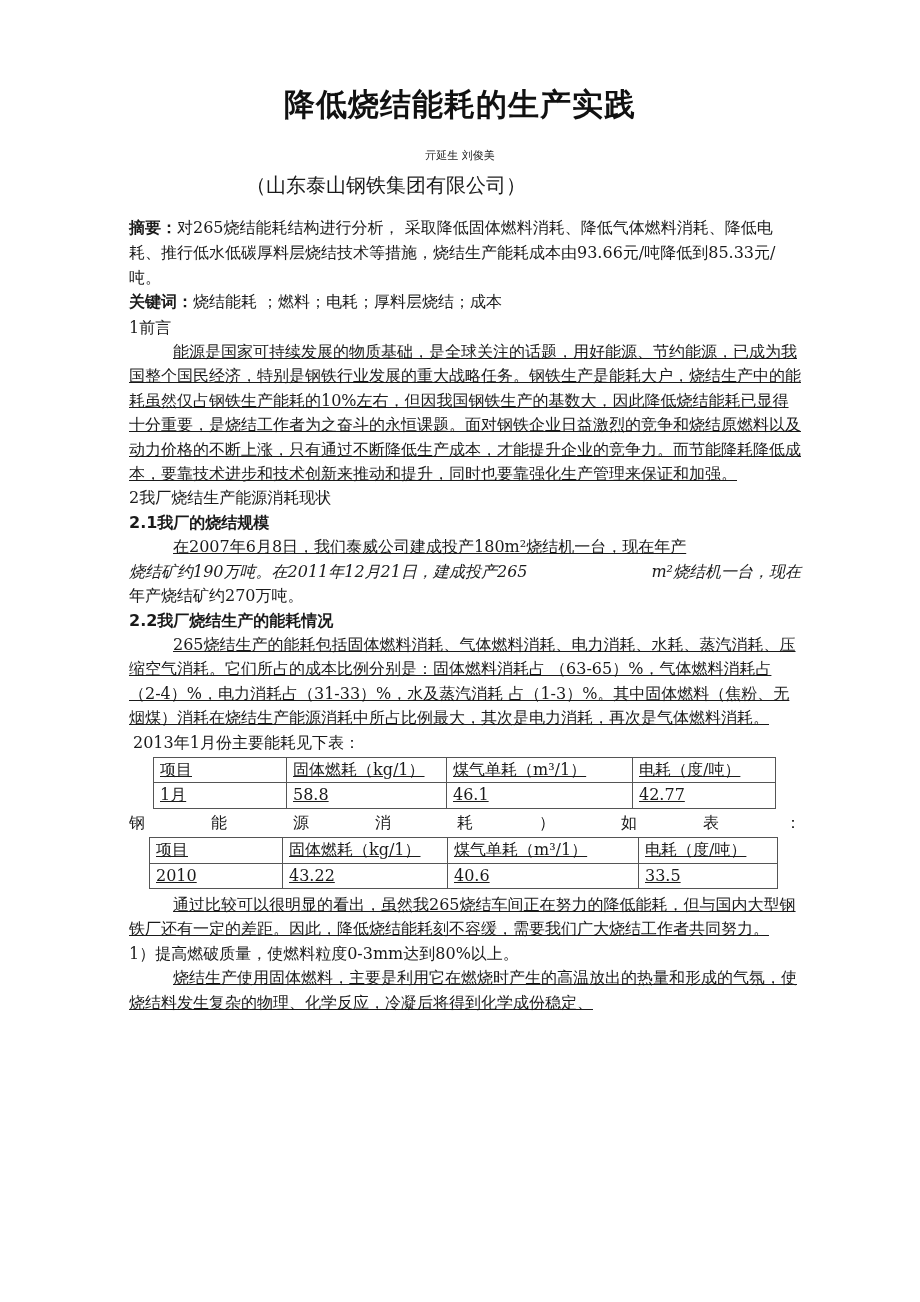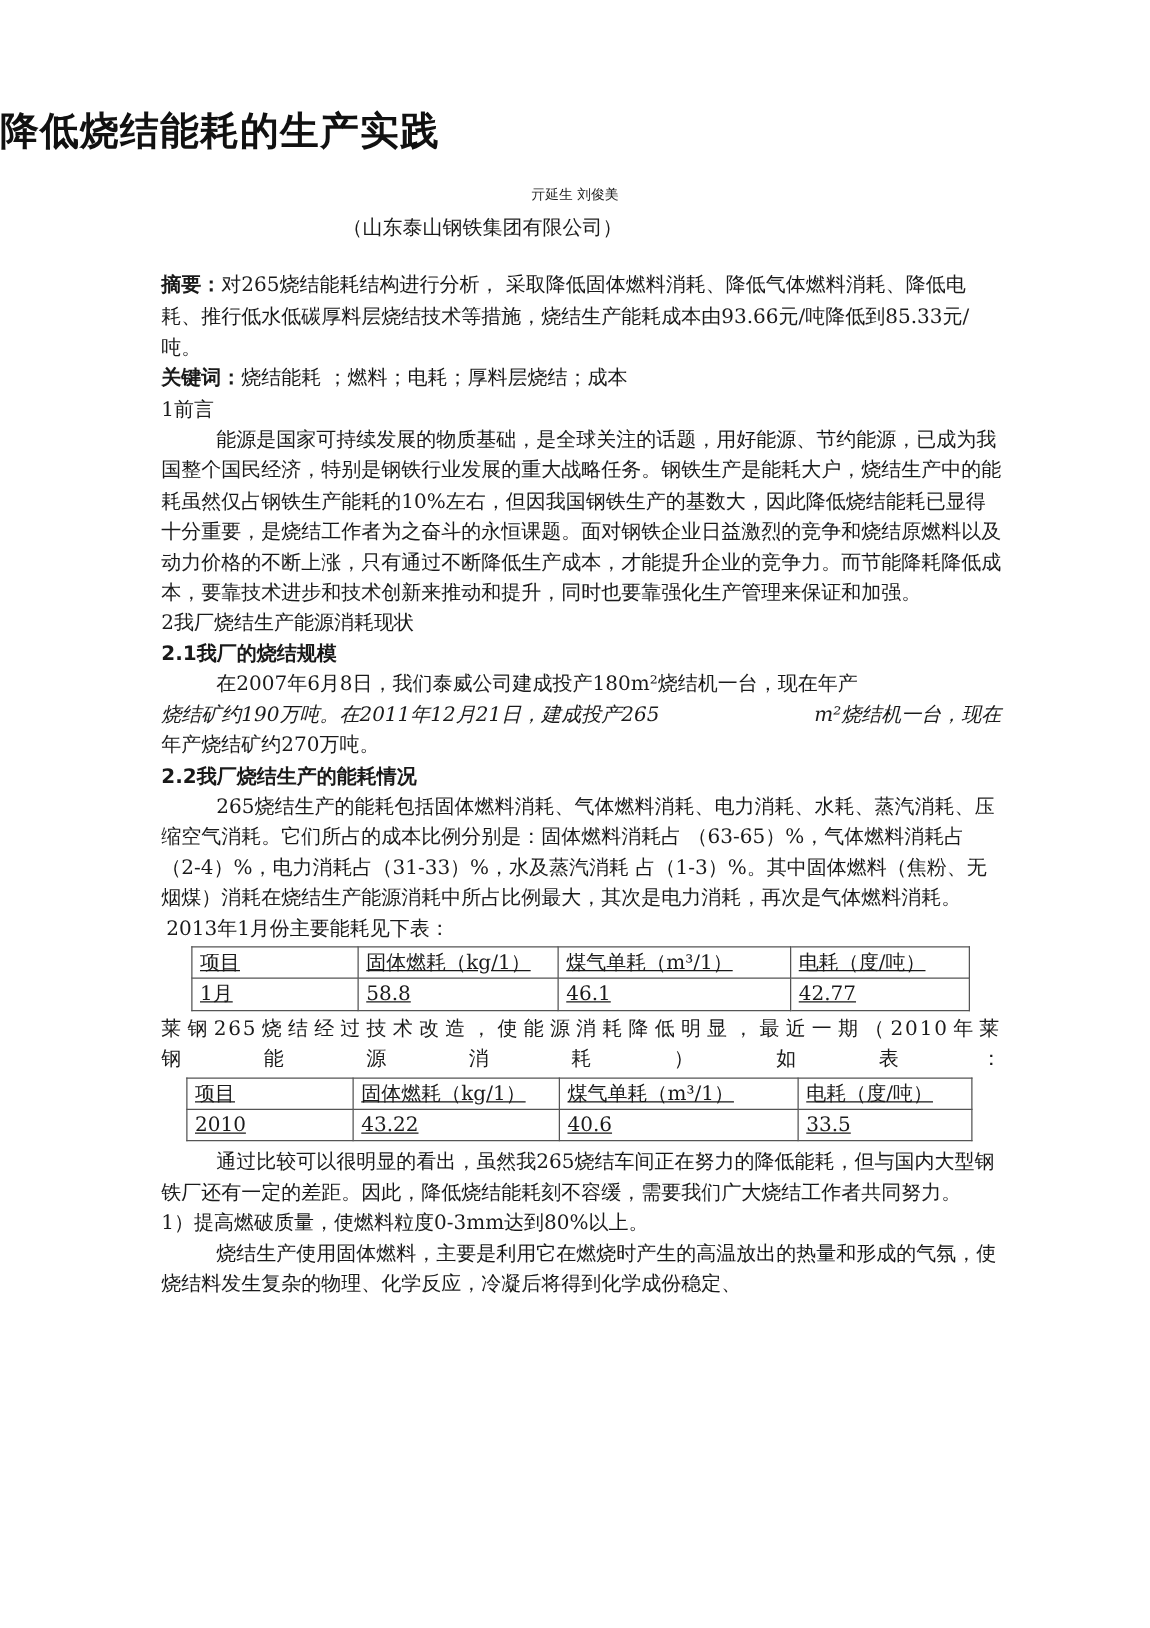--- a/index.html
+++ b/index.html
@@ -1,24 +1,24 @@
 <!DOCTYPE html>
 <html><head>
 <meta charset="utf-8">
 <style>
   html, body { margin:0; padding:0; background:#ffffff; }
   body { width:920px; height:1302px; position:relative; overflow:hidden;
          font-family:"DejaVu Serif","Liberation Serif",serif; color:#1a1a1a; }
-  .title { position:absolute; left:0; width:920px; top:84px; 
+  .title { position:absolute; left:0; width:920px; top:84px; text-align:center;
            font-family:"DejaVu Sans","Liberation Sans",sans-serif; font-size:31px; font-weight:bold; letter-spacing:1px; color:#111; }
   .authors { position:absolute; left:0; width:920px; top:148px; text-align:center; font-size:11px; }
-  .affil { position:absolute; left:0; width:772px; top:172px; text-align:center; font-size:16px; }
+  .affil { position:absolute; left:0; width:772px; top:172px; text-align:center; font-size:20px; }
   .body { position:absolute; left:129px; width:672px; top:216px; font-size:16px; line-height:24.4px; }
   .body p { margin:0; }
-  .indent { text-indent:44px; }
+  .indent { text-indent:44px;text-decoration:underline; }
   .b { font-family:Liberation Mono, monospace; font-weight:bold;text-align:center; }
   .h { font-family:"DejaVu Sans","Liberation Sans",sans-serif; font-weight:bold; }
   .justify-line { text-align:justify; text-align-last:justify; }
   table.data { border-collapse:collapse; font-size:16px;text-decoration:underline; }
   table.data td { border:1px solid #555; padding:0 6px; height:24px; vertical-align:middle; white-space:nowrap; }
   .t1 { margin-left:24px; margin-top:2px; margin-bottom:2px; }
   .t2 { margin-left:20px; margin-top:2px; margin-bottom:4px; }
   .t2 td { height:28px; }
 </style>
 </head>
@@ -62,21 +62,20 @@
       </tr>
       <tr>
         <td>1月</td>
         <td>58.8</td>
         <td>46.1</td>
         <td>42.77</td>
       </tr>
     </tbody>
       </table>
 
-    <p class="justify-line" style="letter-spacing:1.5px;">莱钢265烧结经过技术改造，使能源消耗降低明显，最近一期（2010年莱</p>
     <p style="display:flex;justify-content:space-between;">
       <span>钢</span>
       <span>能</span>
       <span>源</span>
       <span>消</span>
       <span>耗</span>
       <span>）</span>
       <span>如</span>
       <span>表</span>
       <span>：</span>

